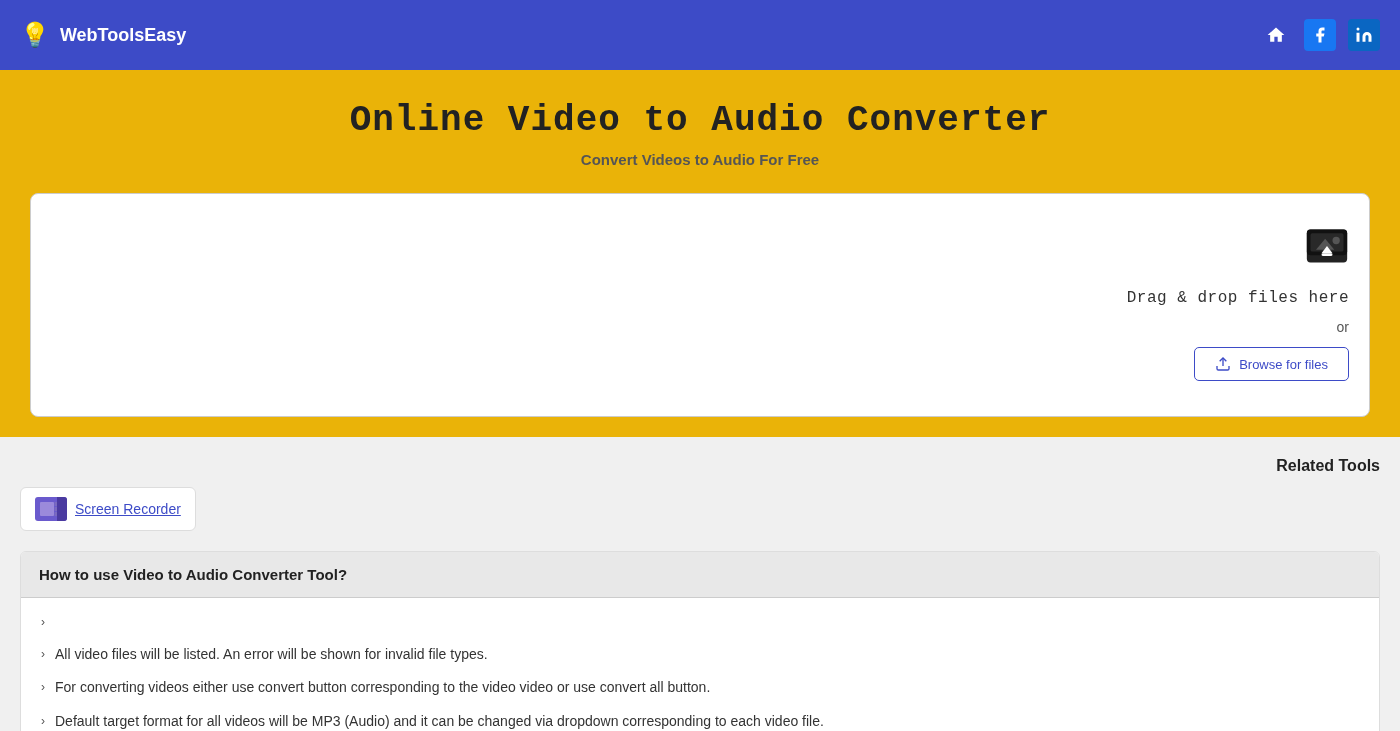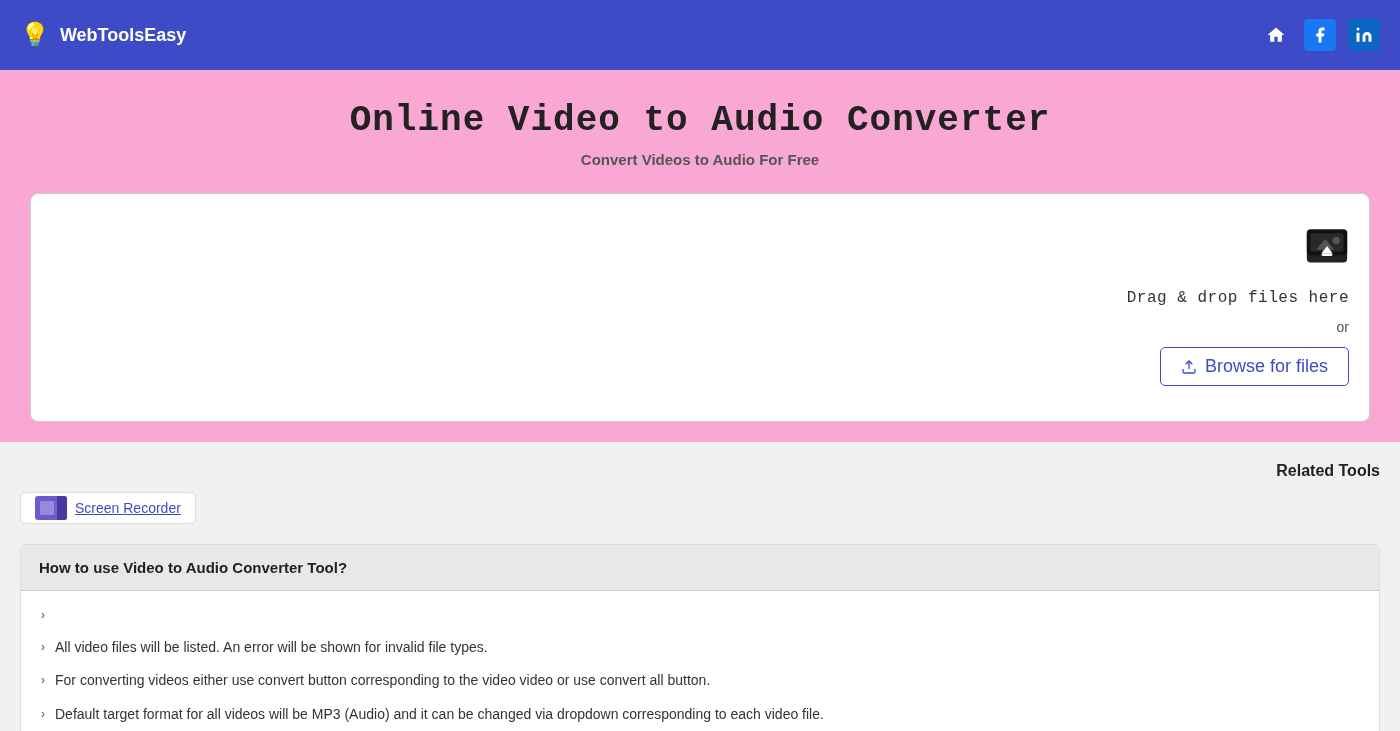--- a/index.html
+++ b/index.html
@@ -43,21 +43,21 @@
     }
     .nav-icon.facebook {
       background: #1877f2;
     }
     .nav-icon.linkedin {
       background: #0a66c2;
     }
 
     
     .main-content {
-      background: #f9a8d4;
+      background: #eab308;
       padding: 30px 20px 20px;
     }
 
     .page-title {
       text-align: center;
       font-size: 36px;
       font-weight: bold;
       font-family: 'Courier New', monospace;
       color: #222;
       margin-bottom: 10px;
@@ -109,21 +109,21 @@
 
     .browse-btn {
       display: flex;
       align-items: center;
       gap: 8px;
       border: 1.5px solid #3d4bc7;
       color: #3d4bc7;
       background: white;
       padding: 8px 20px;
       border-radius: 5px;
-      font-size: 18px;
+      font-size: 13px;
       cursor: pointer;
       font-weight: 500;
     }
 
     
     .page-bg {
       background: #f0f0f0;
       padding: 20px;
     }
 
@@ -139,21 +139,21 @@
       text-align: right;
     }
 
     .tool-card {
       display: inline-flex;
       align-items: center;
       gap: 8px;
       background: white;
       border: 1px solid #ddd;
       border-radius: 6px;
-      padding: 3px 14px;
+      padding: 9px 14px;
       cursor: pointer;
       text-decoration: none;
     }
 
     .tool-card-icon {
       width: 32px;
       height: 24px;
       background: #6a5acd;
       border-radius: 3px;
       display: flex;

